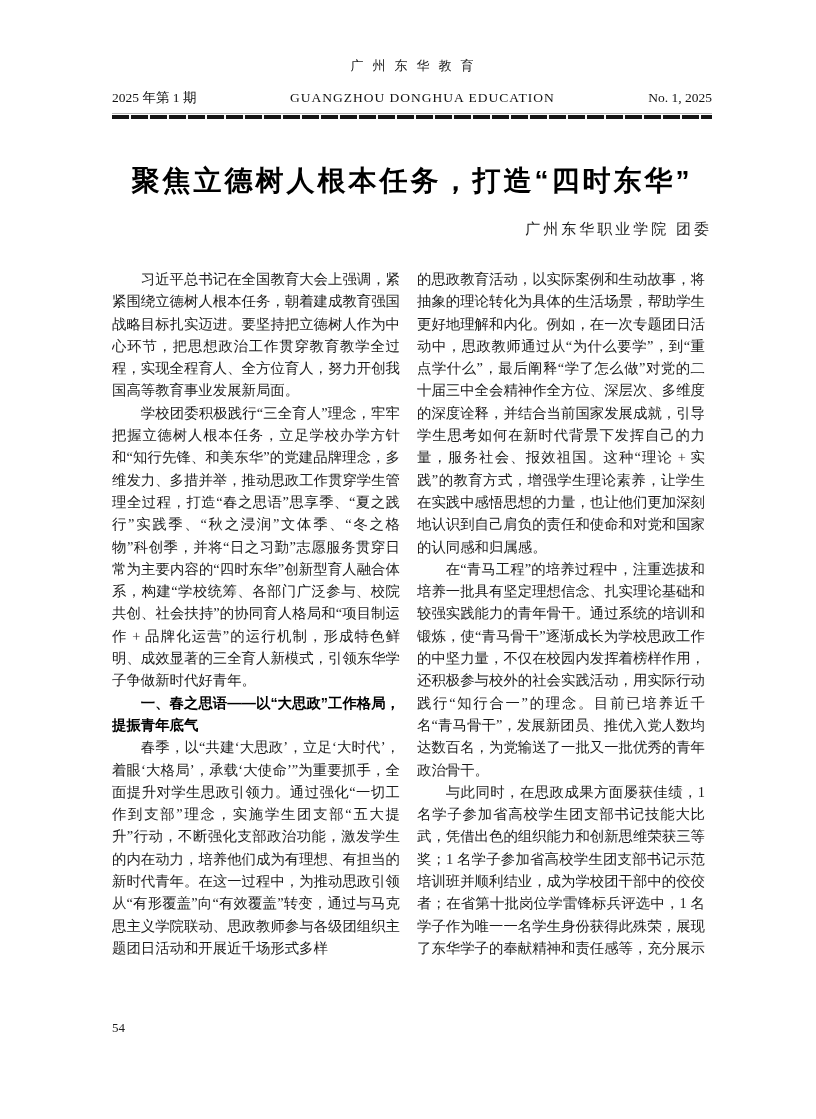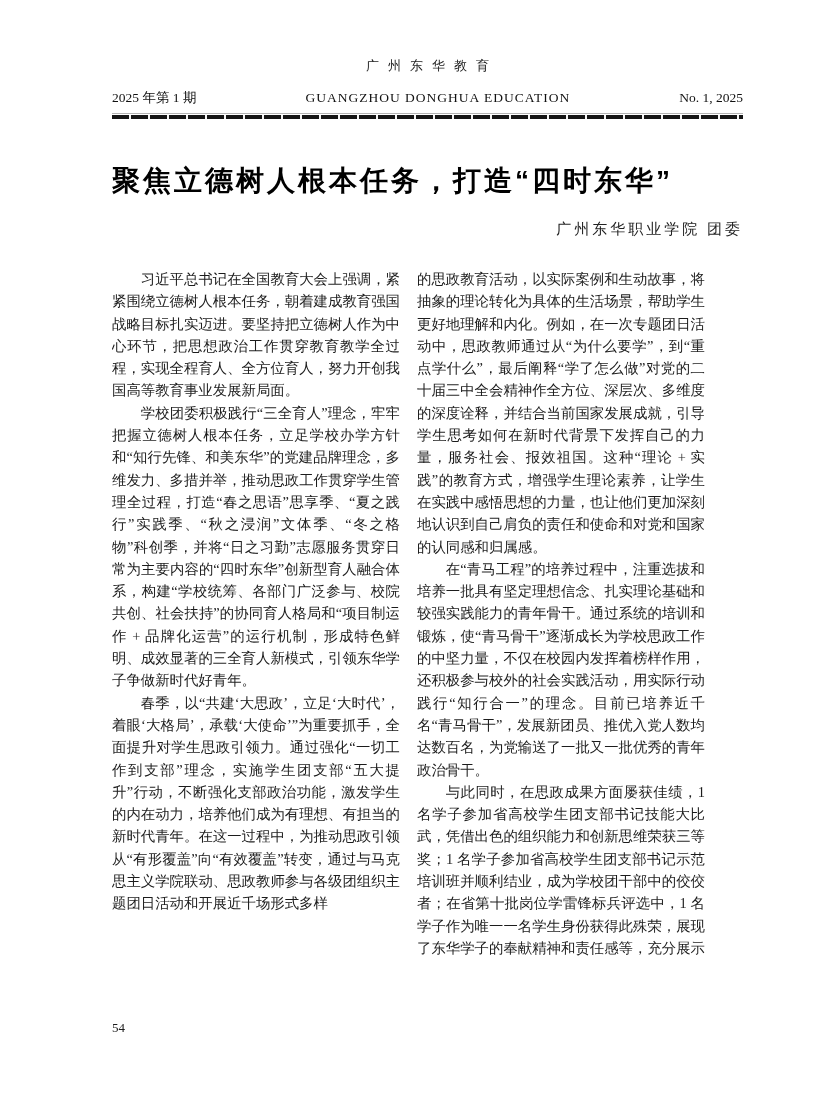--- a/index.html
+++ b/index.html
@@ -7,21 +7,21 @@
   .page {
     position: relative;
     width: 816px;
     height: 1119px;
     margin: 0 auto;
     background: #ffffff;
     color: #1c1c1c;
     font-family: "Liberation Serif", "DejaVu Serif", serif;
     overflow: hidden;
   }
-  .content { padding: 58px 73px 0 112px; }
+  .content { padding: 58px 104px 0 112px; }
 
   
   .journal-cn {
     text-align: center;
     font-size: 13px;
     line-height: 16px;
     letter-spacing: 9px;
     text-indent: 9px;
     color: #222;
   }
@@ -40,21 +40,21 @@
     height: 4px;
     margin-top: 1px;
     background: repeating-linear-gradient(90deg,
       #141414 0px, #141414 17px,
       #f6f6f6 17px, #f6f6f6 19px);
   }
 
   
   .article-title {
     margin-top: 36px;
-    text-align: left;
+    text-align: center;
     font-family: "Liberation Sans", "DejaVu Sans", sans-serif;
     font-weight: bold;
     font-size: 28px;
     line-height: 52px;
     letter-spacing: 3px;
     color: #000;
   }
   .author {
     margin-top: 13px;
     text-align: right;
@@ -122,20 +122,21 @@
       <div>聚焦立德树人根本任务，打造“四时东华”</div>
     </div>
 
     <div class="author">广州东华职业学院 团委</div>
 
     <div class="body-columns">
       <div class="col">
 
       <p class="paragraph">习近平总书记在全国教育大会上强调，紧紧围绕立德树人根本任务，朝着建成教育强国战略目标扎实迈进。要坚持把立德树人作为中心环节，把思想政治工作贯穿教育教学全过程，实现全程育人、全方位育人，努力开创我国高等教育事业发展新局面。</p>
           <p class="paragraph">学校团委积极践行“三全育人”理念，牢牢把握立德树人根本任务，立足学校办学方针和“知行先锋、和美东华”的党建品牌理念，多维发力、多措并举，推动思政工作贯穿学生管理全过程，打造“春之思语”思享季、“夏之践行”实践季、“秋之浸润”文体季、“冬之格物”科创季，并将“日之习勤”志愿服务贯穿日常为主要内容的“四时东华”创新型育人融合体系，构建“学校统筹、各部门广泛参与、校院共创、社会扶持”的协同育人格局和“项目制运作 + 品牌化运营”的运行机制，形成特色鲜明、成效显著的三全育人新模式，引领东华学子争做新时代好青年。</p>
+          <p class="heading">一、春之思语——以“大思政”工作格局，提振青年底气</p>
           <p class="paragraph">春季，以“共建‘大思政’，立足‘大时代’，着眼‘大格局’，承载‘大使命’”为重要抓手，全面提升对学生思政引领力。通过强化“一切工作到支部”理念，实施学生团支部“五大提升”行动，不断强化支部政治功能，激发学生的内在动力，培养他们成为有理想、有担当的新时代青年。在这一过程中，为推动思政引领从“有形覆盖”向“有效覆盖”转变，通过与马克思主义学院联动、思政教师参与各级团组织主题团日活动和开展近千场形式多样</p>
         </div>
       <div class="col">
 
       <p class="continuation">的思政教育活动，以实际案例和生动故事，将抽象的理论转化为具体的生活场景，帮助学生更好地理解和内化。例如，在一次专题团日活动中，思政教师通过从“为什么要学”，到“重点学什么”，最后阐释“学了怎么做”对党的二十届三中全会精神作全方位、深层次、多维度的深度诠释，并结合当前国家发展成就，引导学生思考如何在新时代背景下发挥自己的力量，服务社会、报效祖国。这种“理论 + 实践”的教育方式，增强学生理论素养，让学生在实践中感悟思想的力量，也让他们更加深刻地认识到自己肩负的责任和使命和对党和国家的认同感和归属感。</p>
           <p class="paragraph">在“青马工程”的培养过程中，注重选拔和培养一批具有坚定理想信念、扎实理论基础和较强实践能力的青年骨干。通过系统的培训和锻炼，使“青马骨干”逐渐成长为学校思政工作的中坚力量，不仅在校园内发挥着榜样作用，还积极参与校外的社会实践活动，用实际行动践行“知行合一”的理念。目前已培养近千名“青马骨干”，发展新团员、推优入党人数均达数百名，为党输送了一批又一批优秀的青年政治骨干。</p>
           <p class="paragraph">与此同时，在思政成果方面屡获佳绩，1 名学子参加省高校学生团支部书记技能大比武，凭借出色的组织能力和创新思维荣获三等奖；1 名学子参加省高校学生团支部书记示范培训班并顺利结业，成为学校团干部中的佼佼者；在省第十批岗位学雷锋标兵评选中，1 名学子作为唯一一名学生身份获得此殊荣，展现了东华学子的奉献精神和责任感等，充分展示了学校在</p>
         </div>
     </div>
 

